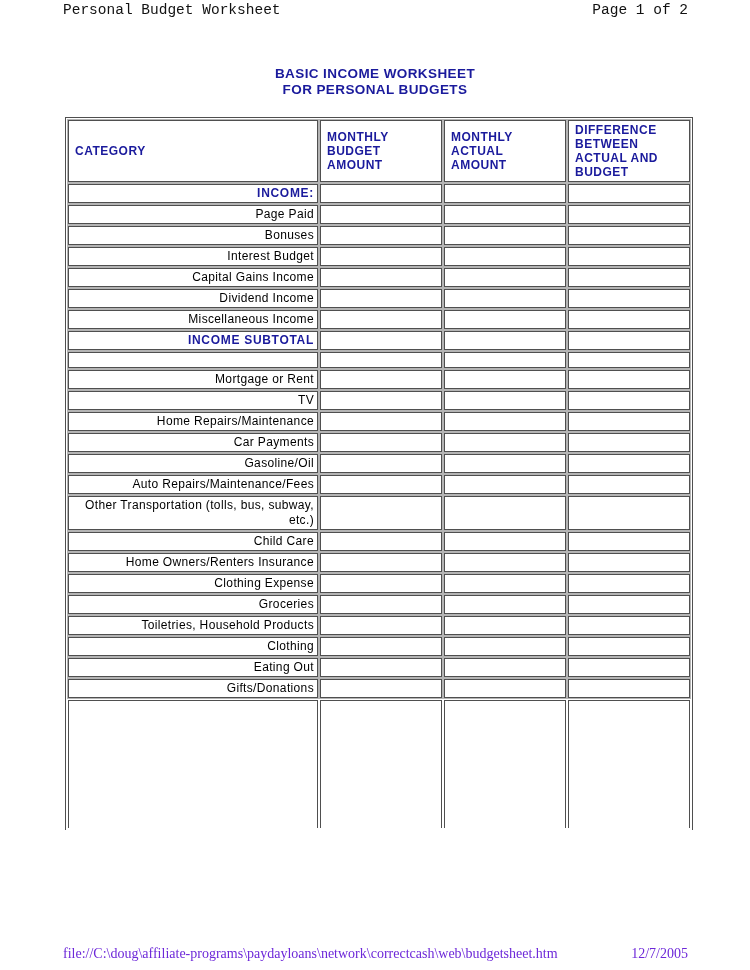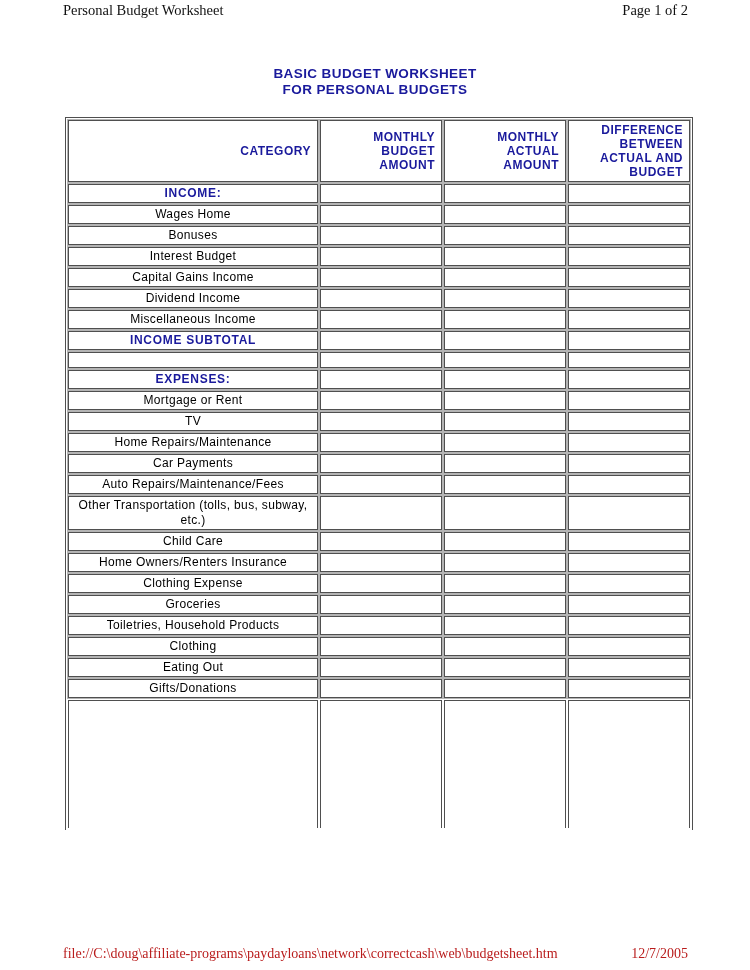--- a/index.html
+++ b/index.html
@@ -19,33 +19,33 @@
     overflow: hidden;
     font-family: "Liberation Sans", sans-serif;
     color: var(--ink);
   }
   
   .print-header {
     position: absolute;
     top: 2px; left: 63px; right: 62px;
     display: flex;
     justify-content: space-between;
-    font-family: Liberation Serif, serif;
+    font-family: Liberation Mono, monospace;
     font-size: 14.5px;
     color: #111;
     gap: 15px;
   }
   .print-footer {
     position: absolute;
     bottom: 8px; left: 63px; right: 62px;
     display: flex;
     justify-content: space-between;
     font-family: "Liberation Serif", serif;
     font-size: 14px;
-    color: #b91c1c;
+    color: #6d28d9;
     white-space: nowrap;
   }
   
   .doc-title {
     margin-top: 66px;
     text-align: center;
     color: var(--navy);
     font-weight: bold;
     font-size: 13.5px;
     letter-spacing: 0.4px;
@@ -64,36 +64,36 @@
   }
   .budget-table th, .budget-table td {
     border: 1px solid var(--border-dark);
     box-shadow: 0 0 0 1px var(--border-light);
     background: var(--paper);
     font-size: 12px;
     overflow: hidden;
   }
   .budget-table thead th {
     height: 56px;
-    text-align: right;
+    text-align: left;
     vertical-align: middle;
     color: var(--navy);
     font-weight: bold;
     letter-spacing: 0.5px;
     line-height: 14px;
     padding: 2px 6px;
   }
   .budget-table tbody td {
     height: 16px;
     vertical-align: middle;
     padding: 1px 3px;
     letter-spacing: 0.35px;
     line-height: 15px;
   }
-  .budget-table td.cat { text-align: center; }
+  .budget-table td.cat { text-align: right; }
   tr.row-section td.cat {
     color: var(--navy);
     font-weight: bold;
     letter-spacing: 0.7px;
   }
   tr.row-cutoff td {
     height: 128px;
     border-bottom: none;
     box-shadow: none;
   }
@@ -102,21 +102,21 @@
 <body>
 
 <div class="page">
 
   <div class="print-header">
     <span>Personal Budget Worksheet</span>
     <span>Page 1 of 2</span>
   </div>
 
   <div class="doc-title">
-    <div>BASIC BUDGET WORKSHEET</div>
+    <div>BASIC INCOME WORKSHEET</div>
     <div>FOR PERSONAL BUDGETS</div>
   </div>
 
   <table class="budget-table">
     <colgroup>
       <col style="width: 250px">
       <col style="width: 122px">
       <col style="width: 122px">
       <col style="width: 122px">
     </colgroup>
@@ -129,21 +129,21 @@
         </tr>
     </thead>
     <tbody id="body-rows">
         <tr class="row-section">
           <td class="cat">INCOME:</td>
           <td></td>
           <td></td>
           <td></td>
         </tr>
         <tr class="row-item">
-          <td class="cat">Wages Home</td>
+          <td class="cat">Page Paid</td>
           <td></td>
           <td></td>
           <td></td>
         </tr>
         <tr class="row-item">
           <td class="cat">Bonuses</td>
           <td></td>
           <td></td>
           <td></td>
         </tr>
@@ -176,46 +176,46 @@
           <td></td>
           <td></td>
           <td></td>
         </tr>
         <tr class="row-blank">
           <td class="cat"></td>
           <td></td>
           <td></td>
           <td></td>
         </tr>
-        <tr class="row-section">
-          <td class="cat">EXPENSES:</td>
-          <td></td>
-          <td></td>
-          <td></td>
-        </tr>
         <tr class="row-item">
           <td class="cat">Mortgage or Rent</td>
           <td></td>
           <td></td>
           <td></td>
         </tr>
         <tr class="row-item">
           <td class="cat">TV</td>
           <td></td>
           <td></td>
           <td></td>
         </tr>
         <tr class="row-item">
           <td class="cat">Home Repairs/Maintenance</td>
           <td></td>
           <td></td>
           <td></td>
         </tr>
         <tr class="row-item">
           <td class="cat">Car Payments</td>
+          <td></td>
+          <td></td>
+          <td></td>
+        </tr>
+        <tr class="row-item">
+          <td class="cat">Gasoline/Oil</td>
           <td></td>
           <td></td>
           <td></td>
         </tr>
         <tr class="row-item">
           <td class="cat">Auto Repairs/Maintenance/Fees</td>
           <td></td>
           <td></td>
           <td></td>
         </tr>

